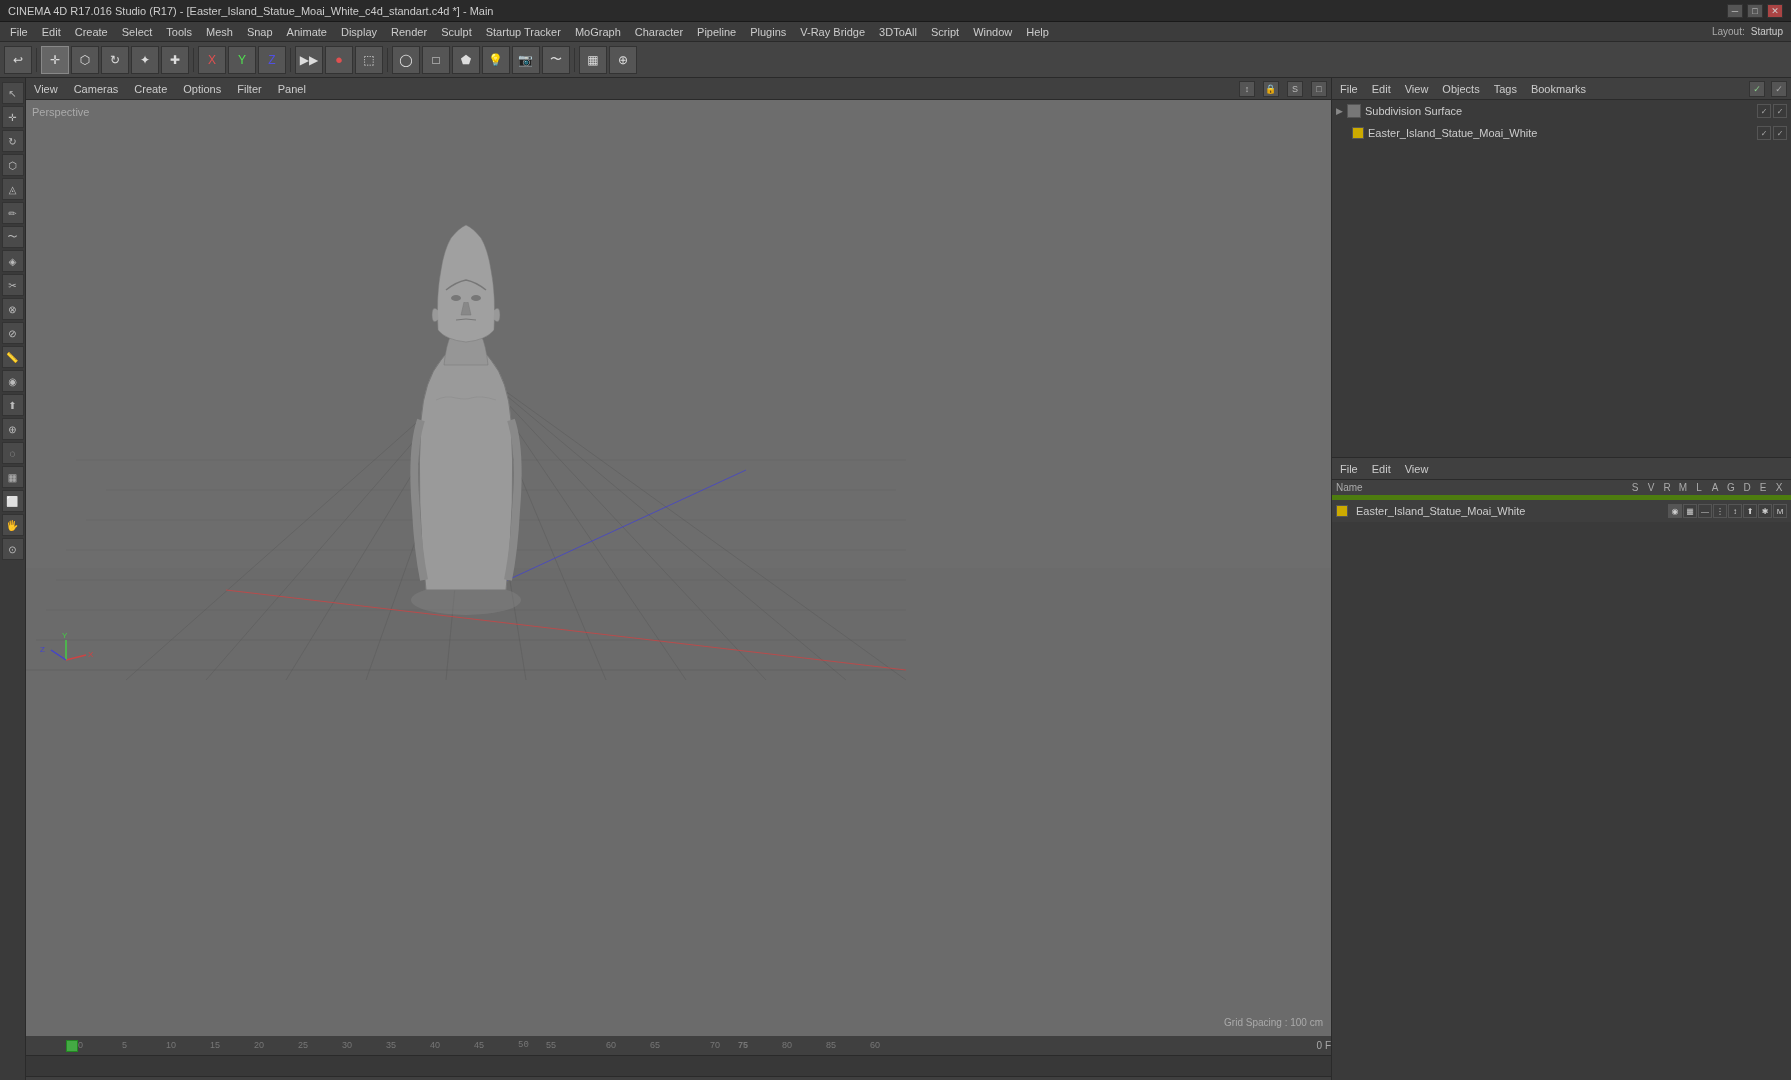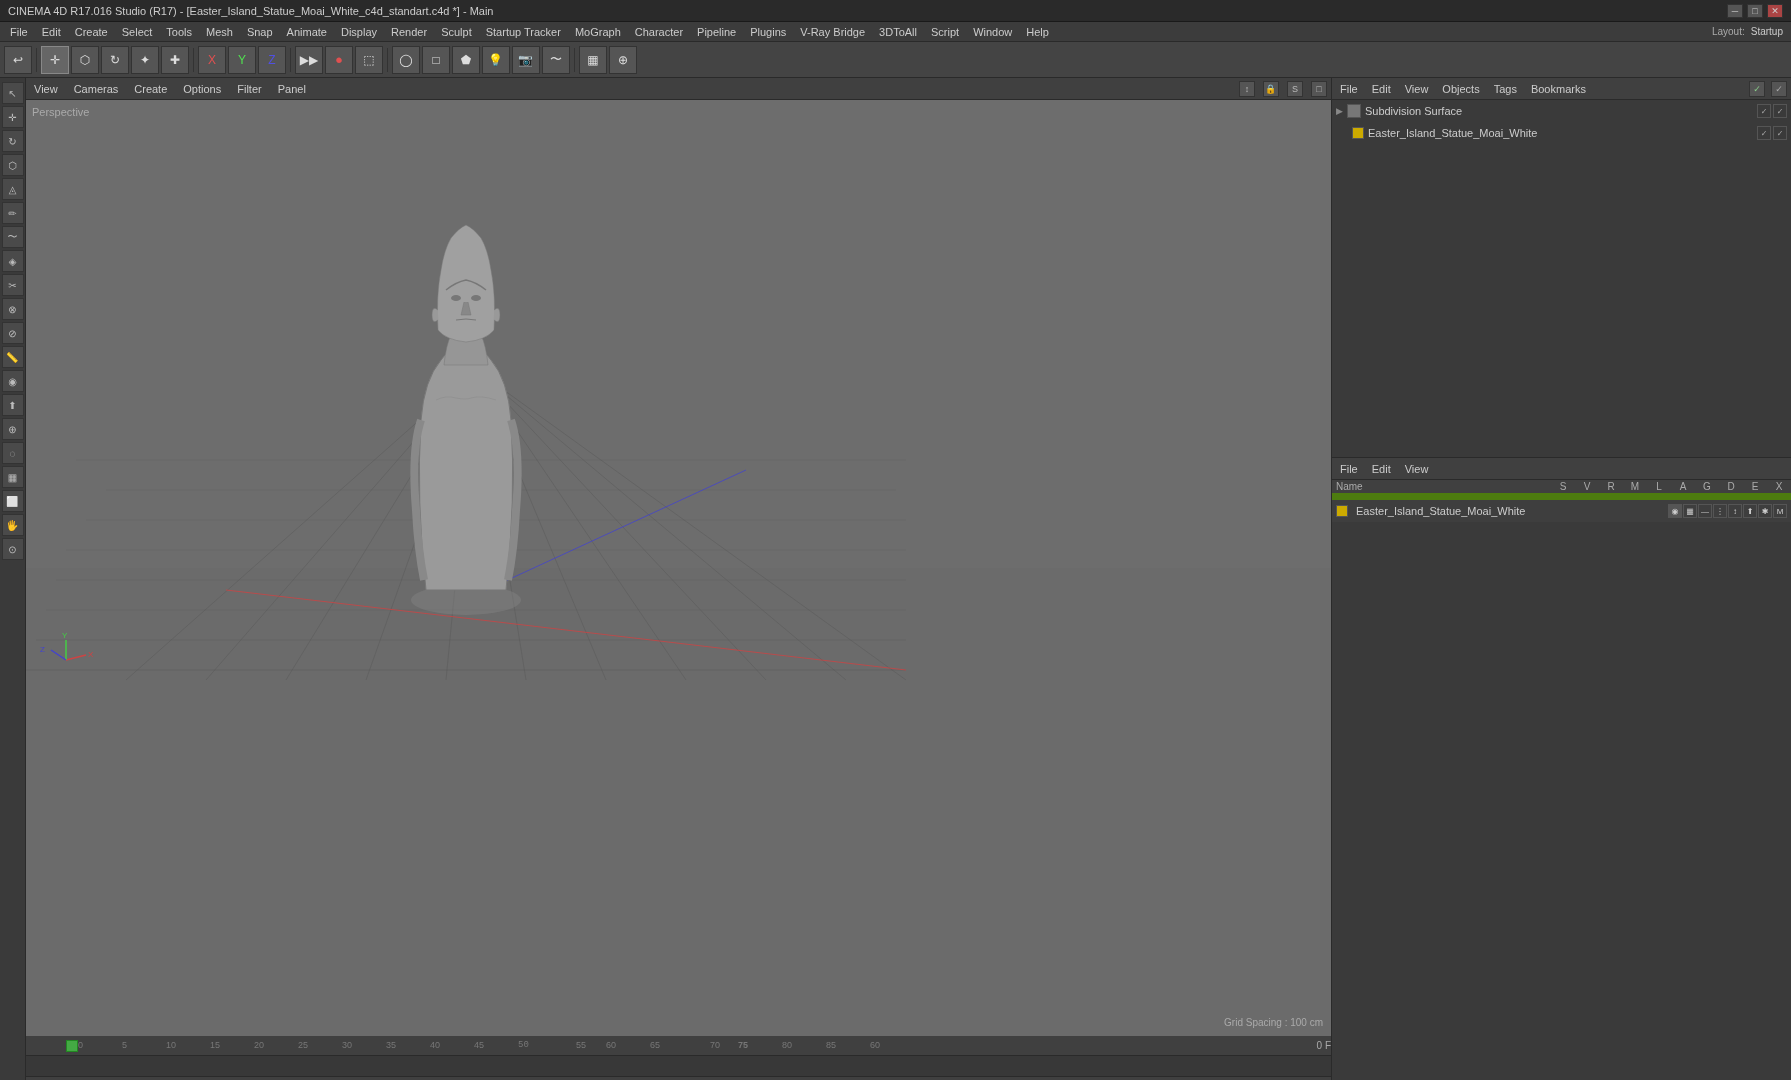--- a/index.html
+++ b/index.html
@@ -306,24 +306,24 @@
       gap: 6px;
       border-bottom: 1px solid #2a2a2a;
     }
 
     #scene-header {
       height: 20px;
       background: #404040;
       display: flex;
       align-items: center;
       padding: 0 4px;
-      border-bottom: 7px solid #4d7c0f;
+      border-bottom: 5px solid #4d7c0f;
       font-size: 10px;
       color: #aaa;
-      gap: 8px;
+      gap: 0;
     }
 
     #scene-content {
       flex: 1;
       background: #3a3a3a;
       overflow: auto;
     }
 
     .scene-row {
       height: 22px;
@@ -567,21 +567,21 @@
           <span class="ruler-tick" style="left:44px;">5</span>
           <span class="ruler-tick" style="left:88px;">10</span>
           <span class="ruler-tick" style="left:132px;">15</span>
           <span class="ruler-tick" style="left:176px;">20</span>
           <span class="ruler-tick" style="left:220px;">25</span>
           <span class="ruler-tick" style="left:264px;">30</span>
           <span class="ruler-tick" style="left:308px;">35</span>
           <span class="ruler-tick" style="left:352px;">40</span>
           <span class="ruler-tick" style="left:396px;">45</span>
           <span class="ruler-tick" style="left:440px;font-family:Liberation Mono, monospace;">50</span>
-          <span class="ruler-tick" style="left:498px;">55</span>
+          <span class="ruler-tick" style="left:468px;">55</span>
           <span class="ruler-tick" style="left:528px;">60</span>
           <span class="ruler-tick" style="left:572px;">65</span>
           <span class="ruler-tick" style="left:632px;">70</span>
           <span class="ruler-tick" style="left:660px;font-weight:bold;">75</span>
           <span class="ruler-tick" style="left:704px;">80</span>
           <span class="ruler-tick" style="left:748px;">85</span>
           <span class="ruler-tick" style="left:792px;">60</span>
         </div>
 
         <div style="display:flex;align-items:center;gap:4px;flex-shrink:0;">

